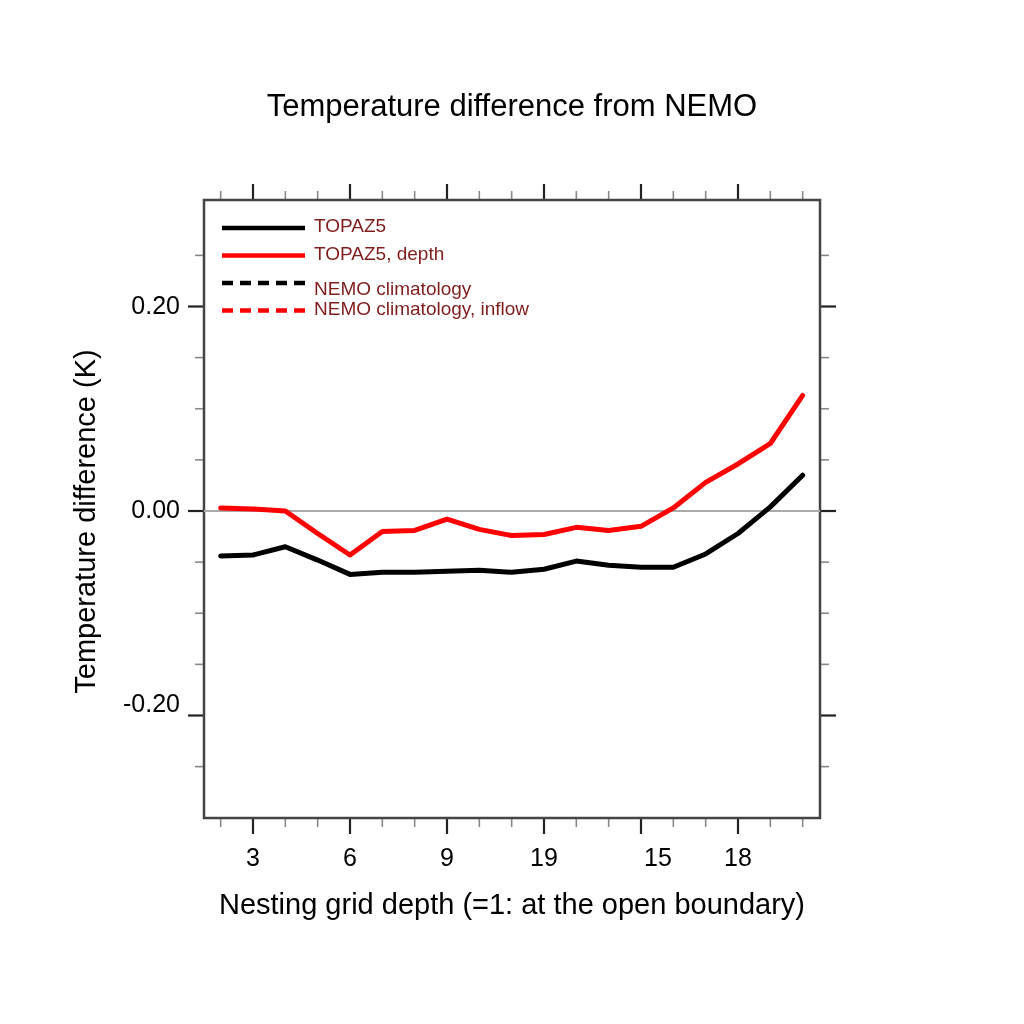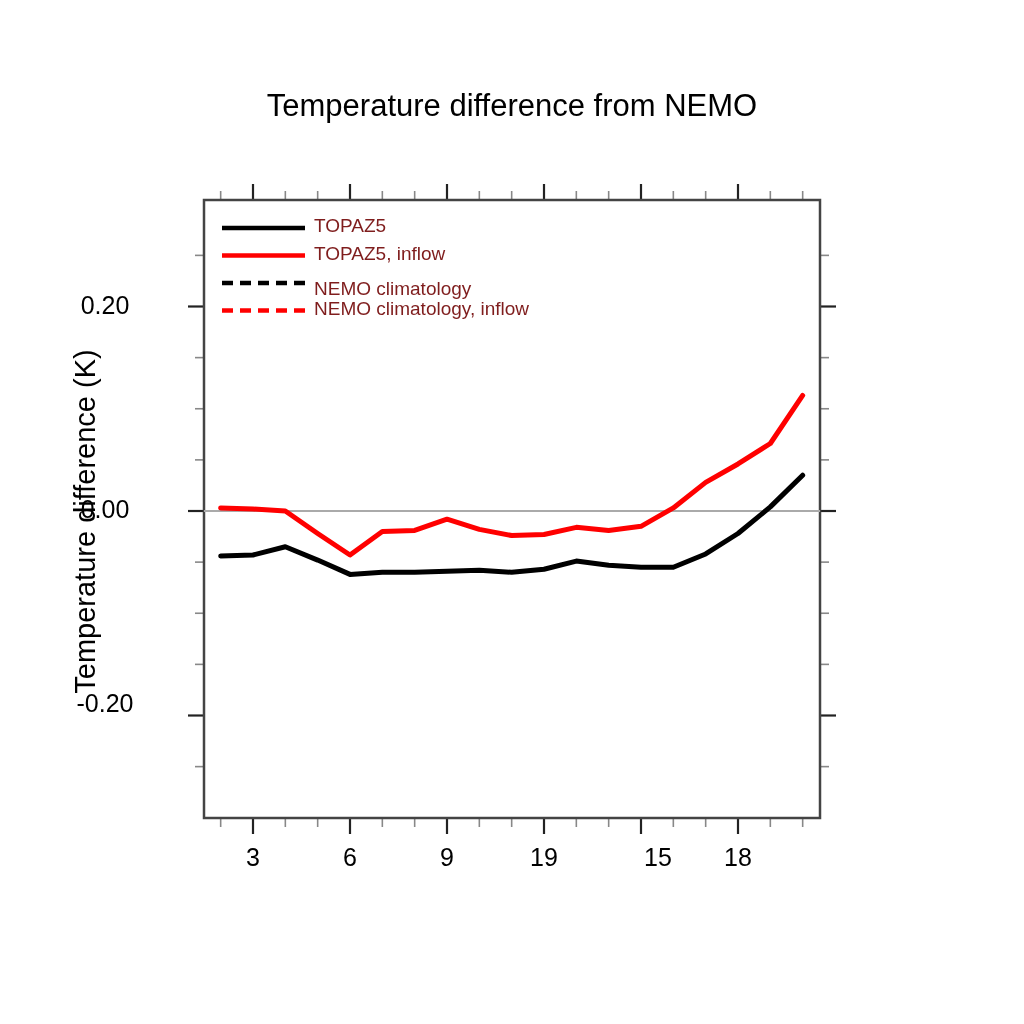--- a/index.html
+++ b/index.html
@@ -62,21 +62,21 @@
   }
   svg.plot {
     position: absolute;
     left: 0; top: 0;
     width: 1024px;
     height: 1024px;
   }
   .ytick-label {
     position: absolute;
     font-size: 25px;
-    text-align: center;
+    text-align: right;
     color: #000;
     white-space: nowrap;
   }
   .xtick-label {
     position: absolute;
     font-size: 25px;
     text-align: center;
     color: #000;
     white-space: nowrap;
   }
@@ -88,20 +88,21 @@
   }
 </style>
 </head>
 <body>
 
 <div id="figure">
 
   <div class="title-main">Temperature difference from NEMO</div>
 
   <div class="ylabel">Temperature difference (K)</div>
+  <div class="xlabel">Nesting grid depth (=1: at the open boundary)</div>
 
   <svg class="plot" viewBox="0 0 1024 1024" xmlns="http://www.w3.org/2000/svg">
     <g id="ticks-group">
         <line x1="220.66666666666669" y1="818" x2="220.66666666666669" y2="827" stroke="#888" stroke-width="1.6"></line>
         <line x1="220.66666666666669" y1="200" x2="220.66666666666669" y2="191" stroke="#888" stroke-width="1.6"></line>
         <line x1="253" y1="818" x2="253" y2="834" stroke="#222" stroke-width="2.2"></line>
         <line x1="253" y1="200" x2="253" y2="184" stroke="#222" stroke-width="2.2"></line>
         <line x1="285.33333333333337" y1="818" x2="285.33333333333337" y2="827" stroke="#888" stroke-width="1.6"></line>
         <line x1="285.33333333333337" y1="200" x2="285.33333333333337" y2="191" stroke="#888" stroke-width="1.6"></line>
         <line x1="317.6666666666667" y1="818" x2="317.6666666666667" y2="827" stroke="#888" stroke-width="1.6"></line>
@@ -181,18 +182,18 @@
   <div id="xtick-labels">
       <div class="xtick-label" style="left: 203px; top: 843px; width: 100px;">3</div>
       <div class="xtick-label" style="left: 300px; top: 843px; width: 100px;">6</div>
       <div class="xtick-label" style="left: 397px; top: 843px; width: 100px;">9</div>
       <div class="xtick-label" style="left: 494px; top: 843px; width: 100px;">19</div>
       <div class="xtick-label" style="left: 608px; top: 843px; width: 100px;">15</div>
       <div class="xtick-label" style="left: 688px; top: 843px; width: 100px;">18</div>
     </div>
   <div id="legend-labels">
       <div class="legend-label" style="left: 314px; top: 215px;">TOPAZ5</div>
-      <div class="legend-label" style="left: 314px; top: 242.5px;">TOPAZ5, inflow</div>
+      <div class="legend-label" style="left: 314px; top: 242.5px;">TOPAZ5, depth</div>
       <div class="legend-label" style="left: 314px; top: 278px;">NEMO climatology</div>
       <div class="legend-label" style="left: 314px; top: 297.5px;">NEMO climatology, inflow</div>
     </div>
 
 </div>
 
 </body></html>

